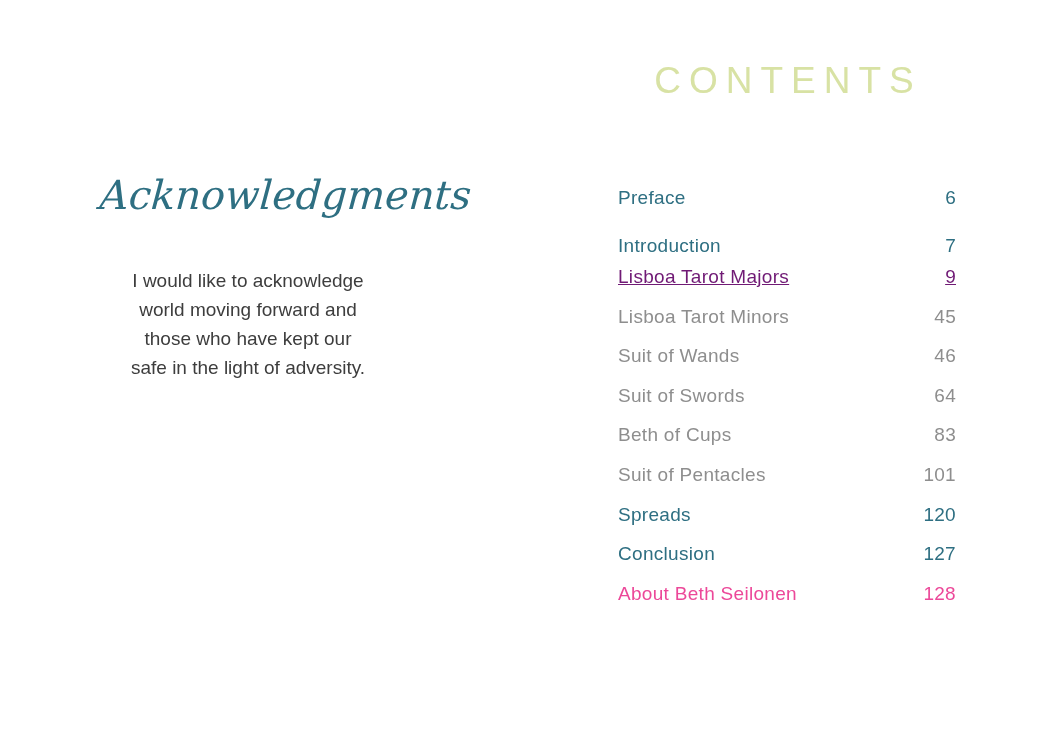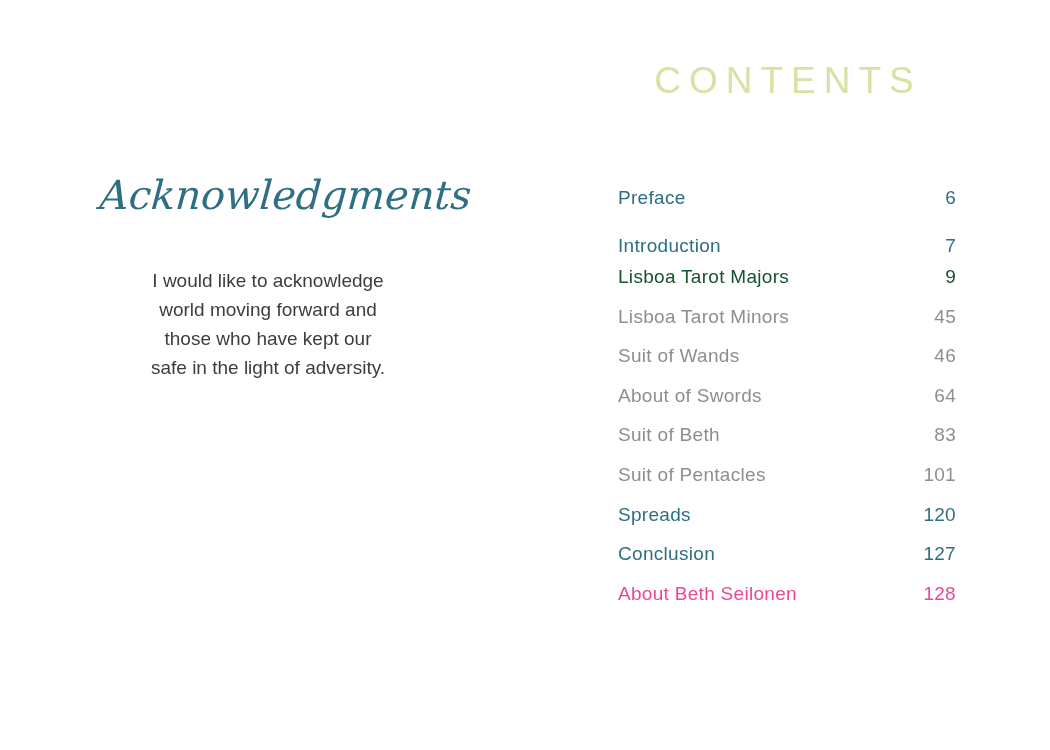--- a/index.html
+++ b/index.html
@@ -41,21 +41,21 @@
     font-family: "DejaVu Serif", "Liberation Serif", serif;
     font-style: italic;
     font-size: 40px;
     font-weight: 500;
     color: var(--teal, #366f82);
     transform: skewX(-4deg);
   }
   .ack-paragraph {
     position: absolute;
     top: 266px;
-    left: 128px;
+    left: 108px;
     width: 280px;
     text-align: center;
     font-size: 19px;
     line-height: 29px;
     color: var(--body-color, #3d3d3d);
   }
 
   
   .toc-list {
     position: absolute;
@@ -92,38 +92,38 @@
 
   <div class="toc-list">
       <div class="toc-row" style="color: rgb(46, 111, 130);">
         <span class="toc-label">Preface</span>
         <span class="toc-page">6</span>
       </div>
       <div class="toc-row" style="color: rgb(46, 111, 130); align-items: flex-end;">
         <span class="toc-label">Introduction</span>
         <span class="toc-page">7</span>
       </div>
-      <div class="toc-row" style="color: #14532d;">
+      <div class="toc-row" style="color: #701a75; text-decoration: underline;">
         <span class="toc-label">Lisboa Tarot Majors</span>
         <span class="toc-page">9</span>
       </div>
       <div class="toc-row" style="color: rgb(142, 142, 142);">
         <span class="toc-label">Lisboa Tarot Minors</span>
         <span class="toc-page">45</span>
       </div>
       <div class="toc-row" style="color: rgb(142, 142, 142);">
         <span class="toc-label">Suit of Wands</span>
         <span class="toc-page">46</span>
       </div>
       <div class="toc-row" style="color: rgb(142, 142, 142);">
-        <span class="toc-label">About of Swords</span>
+        <span class="toc-label">Suit of Swords</span>
         <span class="toc-page">64</span>
       </div>
       <div class="toc-row" style="color: rgb(142, 142, 142);">
-        <span class="toc-label">Suit of Beth</span>
+        <span class="toc-label">Beth of Cups</span>
         <span class="toc-page">83</span>
       </div>
       <div class="toc-row" style="color: rgb(142, 142, 142); gap: 48px;">
         <span class="toc-label">Suit of Pentacles</span>
         <span class="toc-page">101</span>
       </div>
       <div class="toc-row" style="color: rgb(46, 111, 130);">
         <span class="toc-label">Spreads</span>
         <span class="toc-page">120</span>
       </div>

